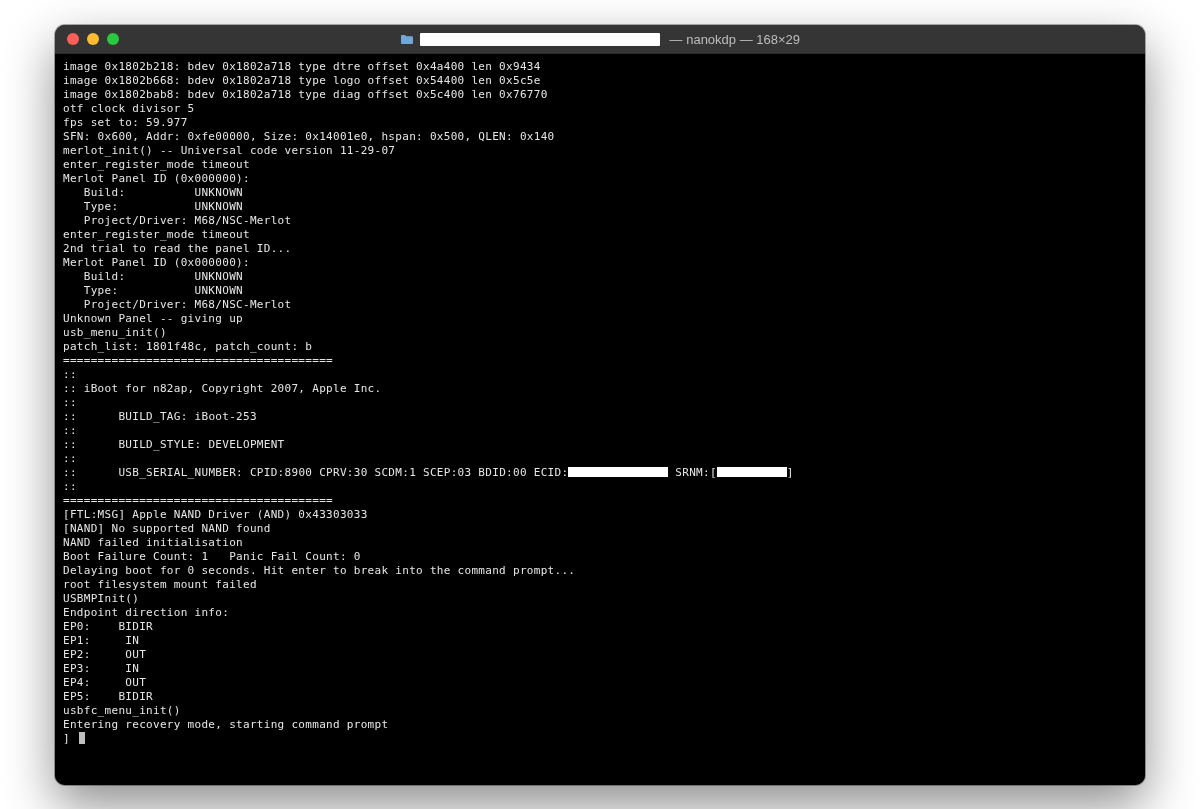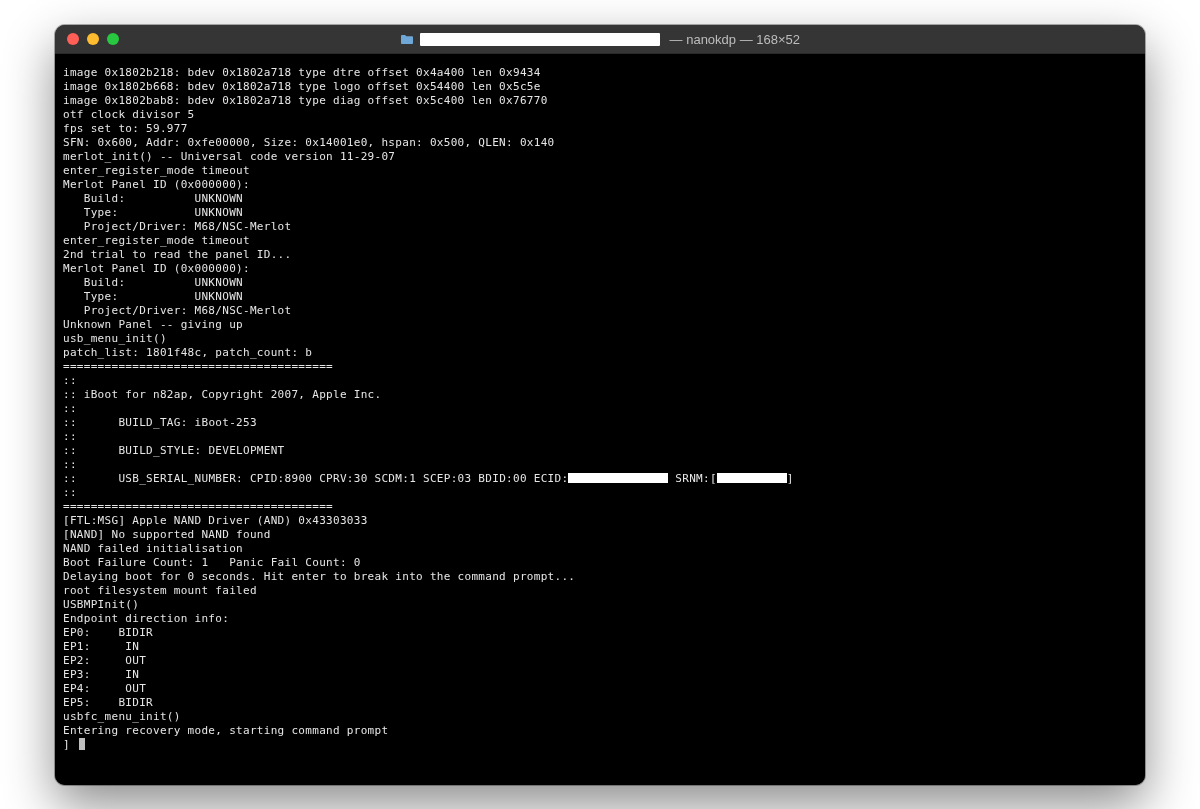--- a/index.html
+++ b/index.html
@@ -74,21 +74,21 @@
     vertical-align: middle;
     border-radius: 1px;
   }
   .terminal-body {
     flex: 1 1 auto;
     background: #000000;
     color: #e6e6e6;
     font-family: "SF Mono", ui-monospace, Menlo, Consolas, monospace;
     font-size: 11px;
     line-height: 14px;
-    padding: 12px 8px 8px 8px;
+    padding: 6px 8px 8px 8px;
     white-space: pre;
     overflow: hidden;
     letter-spacing: 0.3px;
   }
   .line { white-space: pre; }
   .redact-inline {
     display: inline-block;
     height: 10px;
     background: #ffffff;
     vertical-align: -1px;
@@ -115,19 +115,19 @@
       <div class="light min"></div>
       <div class="light max"></div>
     </div>
     <div class="title-center">
       <span class="folder-icon">
         <svg width="14" height="11" viewBox="0 0 14 11">
           <path d="M1 2.2c0-.6.5-1.1 1.1-1.1h3l1.2 1.2h5.6c.6 0 1.1.5 1.1 1.1v5.5c0 .6-.5 1.1-1.1 1.1H2.1C1.5 10 1 9.5 1 8.9V2.2z" fill="#6fa7d6"></path>
         </svg>
       </span>
       <span class="redact-title"></span>
-      <span class="title-text"> — nanokdp — 168×52</span>
+      <span class="title-text"> — nanokdp — 168×29</span>
     </div>
   </div>
 
   <div class="terminal-body" id="term"><div class="line">image 0x1802b218: bdev 0x1802a718 type dtre offset 0x4a400 len 0x9434</div><div class="line">image 0x1802b668: bdev 0x1802a718 type logo offset 0x54400 len 0x5c5e</div><div class="line">image 0x1802bab8: bdev 0x1802a718 type diag offset 0x5c400 len 0x76770</div><div class="line">otf clock divisor 5</div><div class="line">fps set to: 59.977</div><div class="line">SFN: 0x600, Addr: 0xfe00000, Size: 0x14001e0, hspan: 0x500, QLEN: 0x140</div><div class="line">merlot_init() -- Universal code version 11-29-07</div><div class="line">enter_register_mode timeout</div><div class="line">Merlot Panel ID (0x000000):</div><div class="line">   Build:          UNKNOWN</div><div class="line">   Type:           UNKNOWN</div><div class="line">   Project/Driver: M68/NSC-Merlot</div><div class="line">enter_register_mode timeout</div><div class="line">2nd trial to read the panel ID...</div><div class="line">Merlot Panel ID (0x000000):</div><div class="line">   Build:          UNKNOWN</div><div class="line">   Type:           UNKNOWN</div><div class="line">   Project/Driver: M68/NSC-Merlot</div><div class="line">Unknown Panel -- giving up</div><div class="line">usb_menu_init()</div><div class="line">patch_list: 1801f48c, patch_count: b</div><div class="line"></div><div class="line"></div><div class="line">=======================================</div><div class="line">::</div><div class="line">:: iBoot for n82ap, Copyright 2007, Apple Inc.</div><div class="line">::</div><div class="line">::	BUILD_TAG: iBoot-253</div><div class="line">::</div><div class="line">::	BUILD_STYLE: DEVELOPMENT</div><div class="line">::</div><div class="line"><span>::	USB_SERIAL_NUMBER: CPID:8900 CPRV:30 SCDM:1 SCEP:03 BDID:00 ECID:</span><span class="redact-inline redact-w1"></span><span> SRNM:[</span><span class="redact-inline redact-w2"></span><span>]</span></div><div class="line">::</div><div class="line">=======================================</div><div class="line"></div><div class="line">[FTL:MSG] Apple NAND Driver (AND) 0x43303033</div><div class="line">[NAND] No supported NAND found</div><div class="line">NAND failed initialisation</div><div class="line">Boot Failure Count: 1	Panic Fail Count: 0</div><div class="line">Delaying boot for 0 seconds. Hit enter to break into the command prompt...</div><div class="line">root filesystem mount failed</div><div class="line">USBMPInit()</div><div class="line">Endpoint direction info:</div><div class="line">EP0:	BIDIR</div><div class="line">EP1:	 IN</div><div class="line">EP2:	 OUT</div><div class="line">EP3:	 IN</div><div class="line">EP4:	 OUT</div><div class="line">EP5:	BIDIR</div><div class="line">usbfc_menu_init()</div><div class="line">Entering recovery mode, starting command prompt</div><div class="line"><span>] </span><span class="cursor"></span></div></div>
 
 </div>
 
 </body></html>

